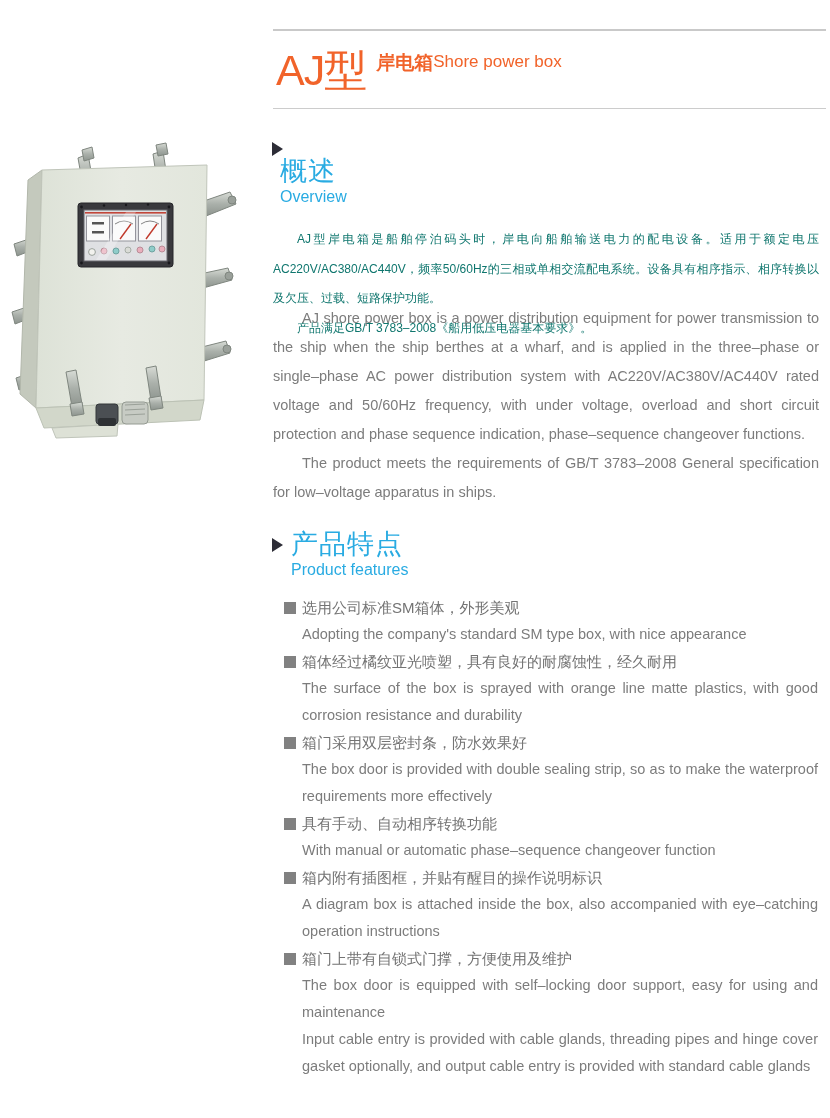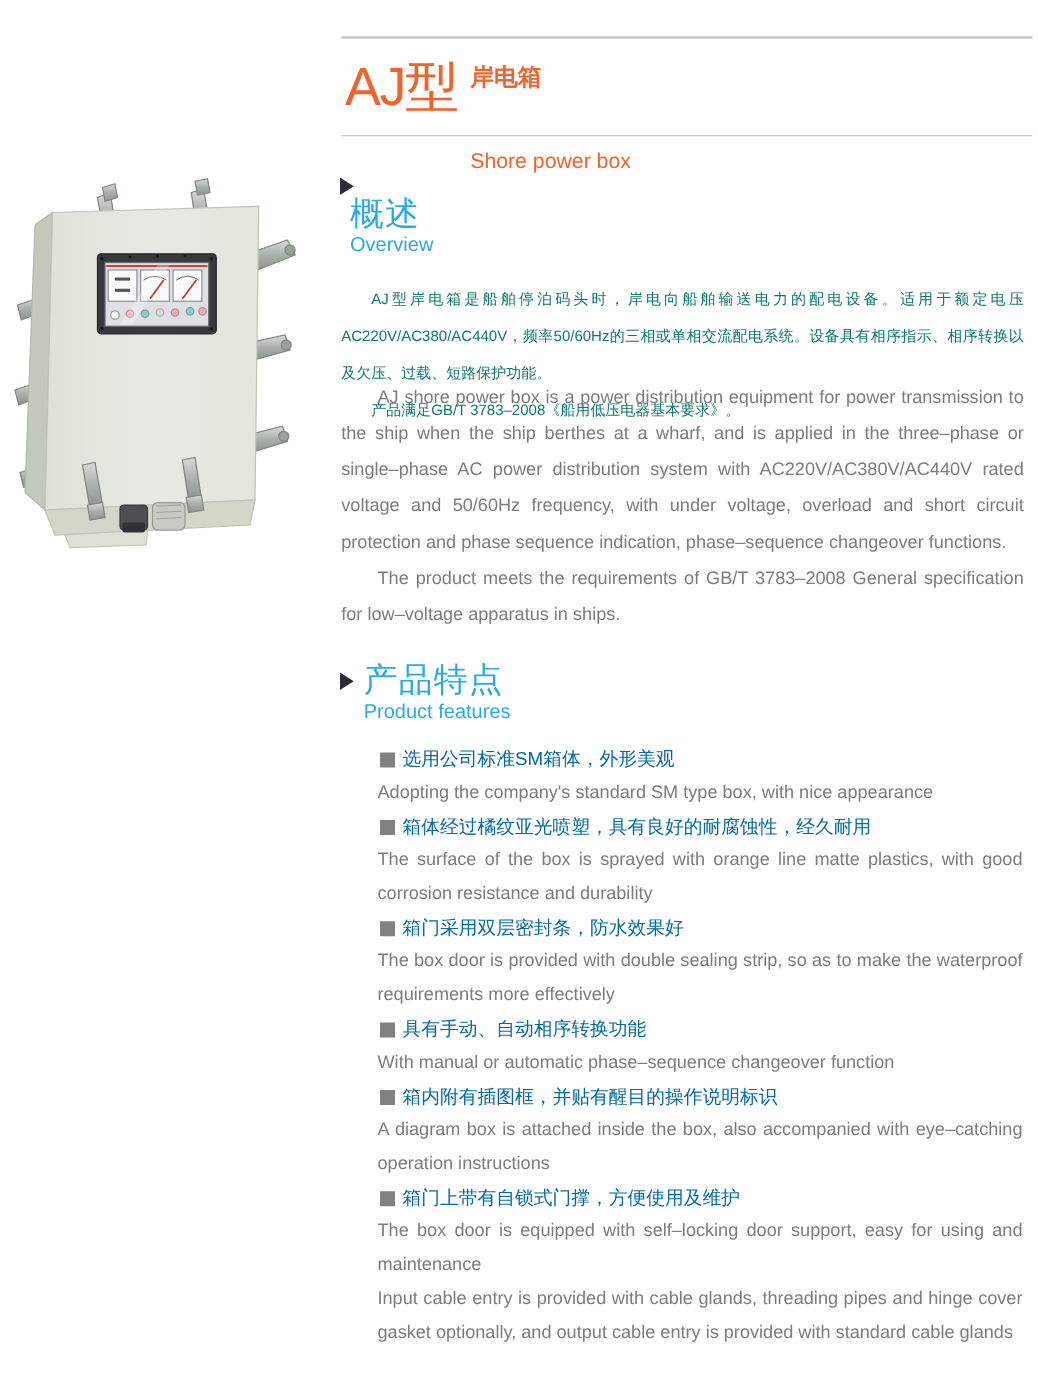--- a/index.html
+++ b/index.html
@@ -7,38 +7,38 @@
     width:830px;height:1118px;position:relative;background:#ffffff;overflow:hidden;
     font-family:"Liberation Sans","DejaVu Sans",sans-serif;
   }
   .abs{position:absolute;}
   
   .top-rule{left:273px;top:29px;width:553px;height:2px;background:#c9c9c9;}
   .title-rule{left:273px;top:108px;width:553px;height:1px;background:#cccccc;}
   
   .title-block{left:276px;top:44px;display:flex;align-items:flex-start;color:#F1632A;}
   .title-model{font-size:43px;line-height:52px;letter-spacing:-1px;}
-  .title-sub{display:flex;flex-direction:column;margin-left:10px;margin-top:7px;gap:44px;}
+  .title-sub{display:flex;flex-direction:row;margin-left:10px;margin-top:7px;}
   .title-cn{font-size:19px;font-weight:700;line-height:23px;}
   .title-en{font-size:17px;line-height:21px;}
   
   .section-header{display:flex;align-items:flex-start;}
   .sec-overview{left:272px;top:133px;flex-direction:column;}
   .sec-features{left:272px;top:529px;}
   .marker{width:0;height:0;border-left:11px solid #2d2d37;border-top:7px solid transparent;border-bottom:7px solid transparent;margin-top:9px;flex:none;}
   .sec-titles{margin-left:8px;display:flex;flex-direction:column;}
   .sec-cn{font-size:27px;line-height:31px;color:#29ABE2;font-weight:500;letter-spacing:1px;}
   .sec-en{font-size:16px;line-height:20px;color:#29ABE2;}
   
   .cn-paras{left:273px;top:181px;width:546px;font-size:12px;line-height:29.5px;color:#0f766e;text-align:justify;margin-top:44px;}
   .en-paras{left:273px;top:304px;width:546px;font-size:14.5px;line-height:29px;color:#7c7c7c;text-align:justify;}
   .cn-paras p,.en-paras p{margin:0;text-indent:2em;}
   
   .features-list{left:284px;top:594px;width:534px;}
-  .feat-cn{display:flex;font-size:15px;line-height:27px;color:#0369a1;margin-left:20px;}
+  .feat-cn{display:flex;font-size:15px;line-height:27px;color:#737373;}
   .bullet{width:12px;height:12px;background:#818181;margin:8px 6px 0 0;flex:none;}
   .feat-en{margin-left:18px;font-size:14.5px;line-height:27px;color:#7c7c7c;text-align:justify;}
   
   .photo-wrap{left:8px;top:132px;width:258px;height:323px;}
 </style>
 </head>
 <body>
 
 <div class="abs top-rule"></div>
 

